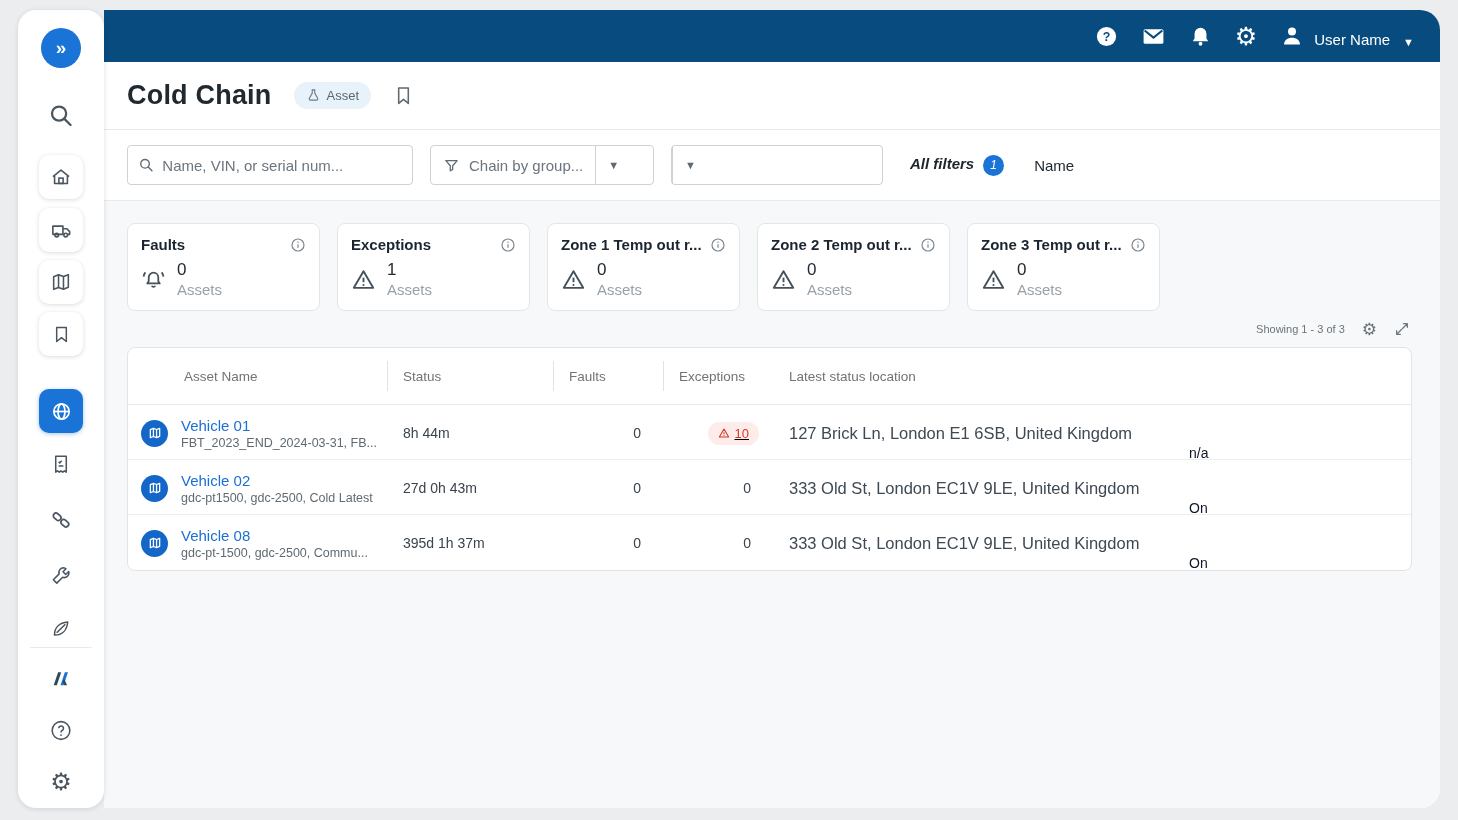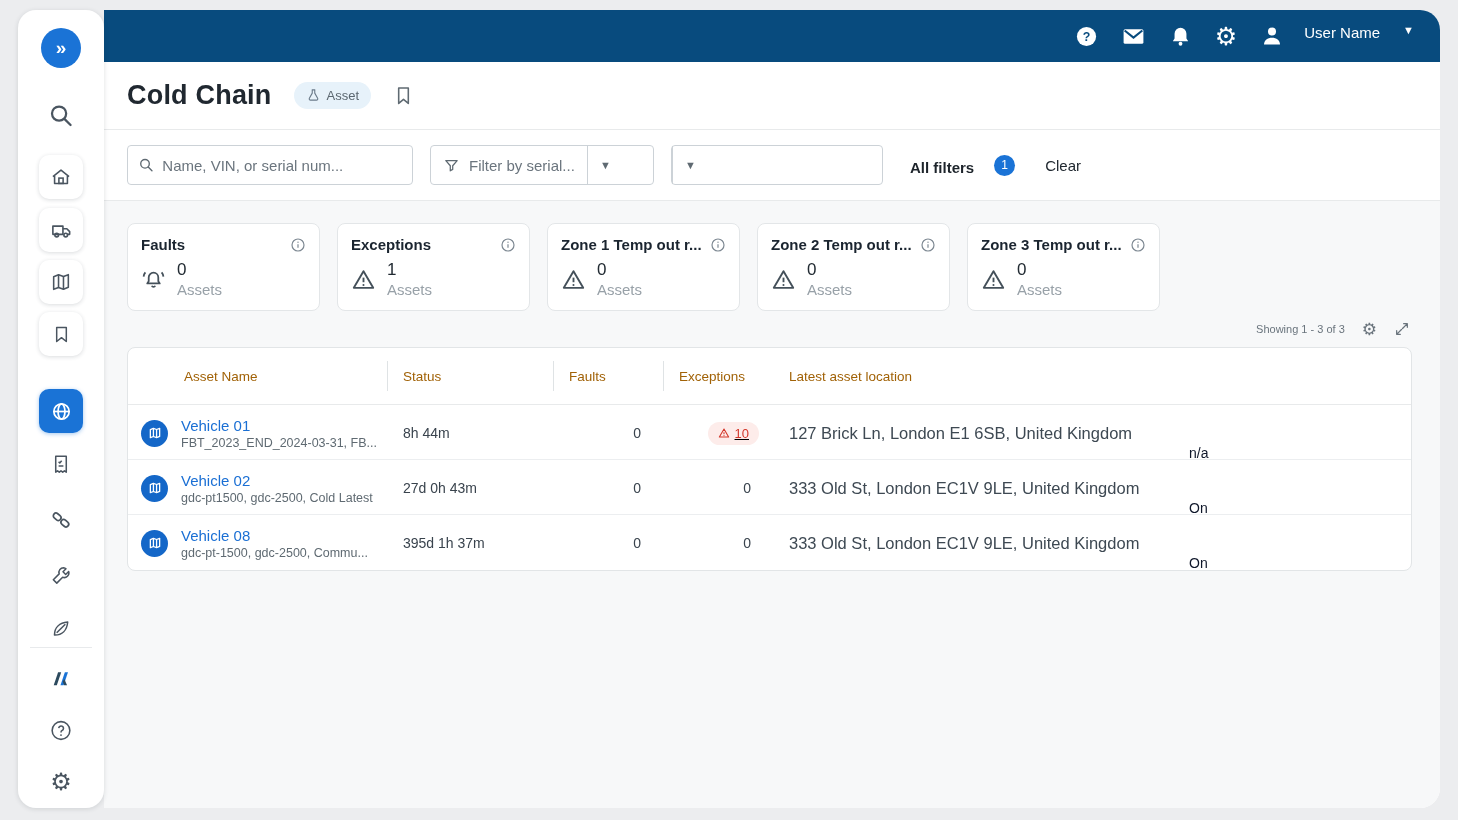--- a/index.html
+++ b/index.html
@@ -26,41 +26,41 @@
     position:absolute; left:104px; top:10px; right:18px; bottom:12px;
     background:#fff; border-radius:0 20px 20px 0; overflow:hidden; z-index:1;
     display:flex; flex-direction:column;
   }
   .topbar {
     height:52px; background:#084b7e; flex:0 0 auto;
     display:flex; align-items:center; justify-content:flex-end;
     padding-right:26px; gap:23px; color:#fff;
   }
   .topbar .tb-icon { display:flex; align-items:center; cursor:pointer; }
-  .user-chip { display:flex; align-items:flex-start; gap:20px; cursor:pointer; }
+  .user-chip { display:flex; align-items:flex-end; gap:10px; cursor:pointer; }
   .user-chip .uname { font-size:15px; }
   .caret { font-size:11px; margin-left:3px; }
 
   .page-header { height:67px; display:flex; align-items:center; padding-left:23px; flex:0 0 auto; }
   .page-title { font-size:27px; color:#202830; letter-spacing:.2px; }
   .beta-pill { margin-left:22px; display:inline-flex; align-items:center; gap:6px; background:#e7f2fa; border-radius:14px; padding:6px 12px; font-size:13px; color:#5b6770; }
   .bookmark-btn { margin-left:22px; color:#5f6a72; cursor:pointer; display:flex; }
   .hdivider { height:1px; background:#e8eaeb; flex:0 0 auto; }
 
   
   .filterbar { height:70px; display:flex; align-items:center; padding-left:23px; flex:0 0 auto; background:#fff; }
   .search-box { width:286px; height:40px; border:1px solid #ccd2d7; border-radius:4px; display:flex; align-items:center; padding:0 10px; gap:8px; color:#5f6a72; }
   .search-box input { border:none; outline:none; width:100%; font-size:15px; font-family:inherit; color:#333; background:transparent; }
   .search-box input::placeholder { color:#6b757e; }
   .combo { height:40px; border:1px solid #ccd2d7; border-radius:4px; display:flex; align-items:stretch; margin-left:17px; cursor:pointer; }
   .combo .combo-main { display:flex; align-items:center; gap:9px; padding:0 12px; color:#6b757e; font-size:15px; }
   .combo .combo-caret { width:36px; display:flex; align-items:center; justify-content:center; border-left:1px solid #ccd2d7; color:#5f6a72; font-size:11px; }
   .combo.group { width:224px; }
   .combo.assettype { width:212px; }
-  .allfilters { margin-left:27px; display:flex; align-items:flex-end; gap:20px; cursor:pointer; }
+  .allfilters { margin-left:27px; display:flex; align-items:flex-start; gap:9px; cursor:pointer;font-style:italic; }
   .allfilters .af-label { font-size:15px; font-weight:bold; color:#1d242b; }
   .af-badge { width:21px; height:21px; border-radius:50%; background:#1a73d6; color:#fff; font-size:12px; display:flex; align-items:center; justify-content:center; }
   .clear-btn { margin-left:30px; font-size:15px; color:#202830; cursor:pointer; }
 
   
   .content { flex:1; background:#f7f8f9; padding:22px 28px 0 23px; overflow:hidden; }
   .cards { display:flex; gap:17px; }
   .card { width:193px; height:88px; background:#fff; border:1px solid #e3e6e8; border-radius:8px; padding:12px 13px; }
   .card-top { display:flex; justify-content:space-between; align-items:center; }
   .card-title { font-size:15px; font-weight:bold; color:#1b2530; white-space:nowrap; }
@@ -70,21 +70,21 @@
   .card-metric .unit { font-size:15px; color:#98a1a8; margin-top:1px; }
 
   .showing-row { height:36px; display:flex; align-items:center; justify-content:flex-end; gap:17px; color:#6a747d; padding-right:2px; }
   .showing-text { font-size:11px; }
   .gear-glyph { font-size:17px; cursor:pointer; line-height:1; }
   .expand-btn { display:flex; cursor:pointer; }
 
   
   .table { background:#fff; border:1px solid #e2e5e7; border-radius:8px; overflow:hidden; }
   .tgrid { display:grid; grid-template-columns:259px 166px 110px 110px 400px 1fr; align-items:center; }
-  .thead { height:57px; border-bottom:1px solid #e8eaeb; color:#a16207; font-size:13.5px; }
+  .thead { height:57px; border-bottom:1px solid #e8eaeb; color:#737373; font-size:13.5px; }
   .th { position:relative; padding:0 16px; height:100%; display:flex; align-items:center; }
   .th.first { padding-left:56px; }
   .th.sep::before { content:""; position:absolute; left:0; top:13px; bottom:13px; width:1px; background:#dfe3e5; }
   .th.wrap2 { white-space:pre-line; line-height:1.35; }
   .trow { height:55px; border-bottom:1px solid #eceef0; }
   .trow:last-child { border-bottom:none; }
   .cell-asset { display:flex; align-items:center; gap:13px; padding-left:13px; }
   .avatar { width:27px; height:27px; border-radius:50%; background:#1467c8; color:#fff; display:flex; align-items:center; justify-content:center; flex:0 0 auto; }
   .asset-name { font-size:15px; color:#1a6fd4; font-weight:500; cursor:pointer; }
   .asset-sub { font-size:12.5px; color:#5f6a72; margin-top:2px; }
@@ -258,34 +258,34 @@
             <line x1="15" y1="15" x2="20.5" y2="20.5" stroke-linecap="round"></line>
           </svg>
         <input type="text" placeholder="Name, VIN, or serial num..." style="">
       </label>
 
       <div class="combo group">
         <span class="combo-main">
           <svg width="17" height="17" viewBox="0 0 24 24" fill="none" stroke="#5f6a72" stroke-width="1.8">
               <path d="M4 5h16l-6.3 7.4v5.1l-3.4 2v-7.1z" stroke-linejoin="round"></path>
             </svg>
-          <span>Filter by serial...</span>
+          <span>Chain by group...</span>
         </span>
         <span class="combo-caret">▼</span>
       </div>
 
       <div class="combo assettype">
         <span class="combo-caret">▼</span>
       </div>
 
       <span class="allfilters">
         <span class="af-label">All filters</span>
         <span class="af-badge">1</span>
       </span>
-      <span class="clear-btn">Clear</span>
+      <span class="clear-btn">Name</span>
     </div>
 
     <div class="hdivider"></div>
 
     <div class="content">
 
       <div class="cards">
 
         <div class="card">
           <div class="card-top">
@@ -418,21 +418,21 @@
             </svg>
         </span>
       </div>
 
       <div class="table">
         <div class="tgrid thead">
           <div class="th first">Asset Name</div>
           <div class="th sep">Status</div>
           <div class="th sep">Faults</div>
           <div class="th sep">Exceptions</div>
-          <div class="th">Latest asset location</div>
+          <div class="th">Latest status location</div>
         </div>
 
         <div class="tgrid trow">
           <div class="cell-asset">
             <span class="avatar">
               <svg width="14" height="14" viewBox="0 0 24 24" fill="none" stroke="#fff" stroke-width="2.2">
                   <path d="M4 6.2 9.3 4l5.4 2L20 4v13.8L14.7 20l-5.4-2L4 20z" stroke-linejoin="round"></path>
                   <line x1="9.3" y1="4" x2="9.3" y2="18"></line>
                   <line x1="14.7" y1="6" x2="14.7" y2="20"></line>
                 </svg>

